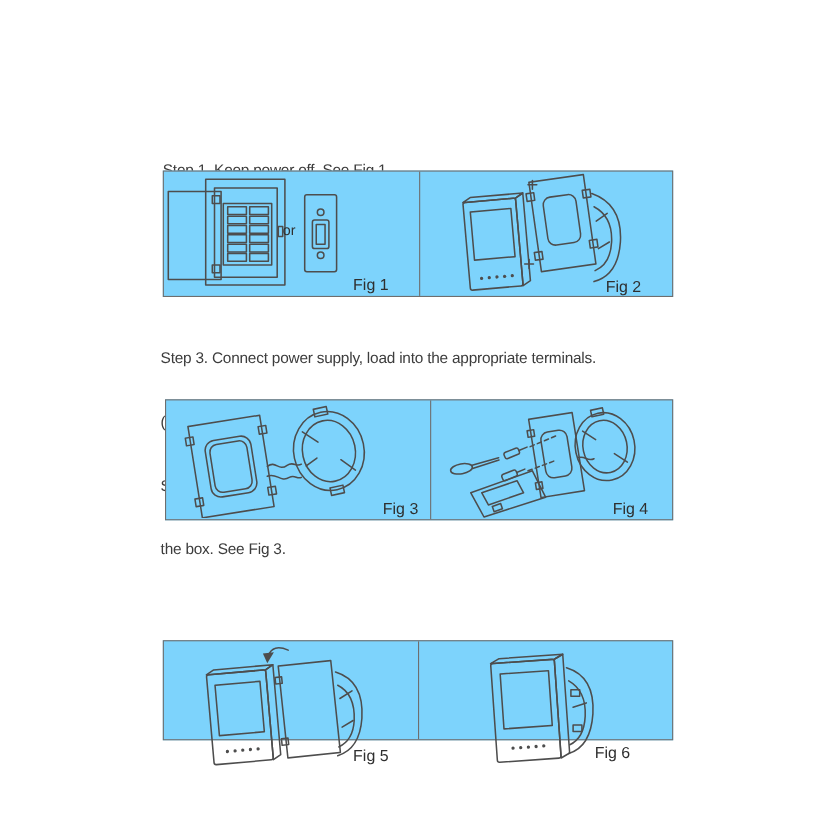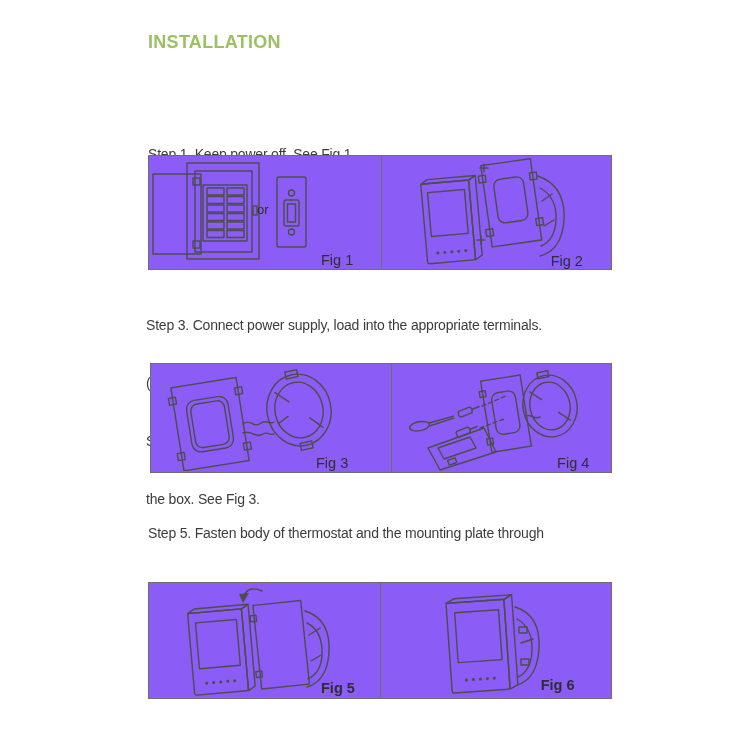--- a/index.html
+++ b/index.html
@@ -15,37 +15,36 @@
     overflow:hidden;
   }
   .title{
     position:absolute;left:148px;top:32px;
     font-size:18px;font-weight:bold;letter-spacing:.3px;
     color:var(--title_green);
   }
   .tblock{position:absolute;font-size:14px;letter-spacing:-.2px;line-height:19.4px;white-space:pre;}
   .figbox{
     position:absolute;border:1.5px solid var(--box_border);
-    display:flex;background:#8b5cf6;box-sizing:border-box;
+    display:flex;background:#7dd3fc;box-sizing:border-box;
   }
   .figcell{position:relative;height:100%;box-sizing:border-box;}
   .figcell + .figcell{border-left:1.5px solid var(--box_border);margin-left:24px;}
   .figcell svg{position:absolute;left:0;top:0;color:var(--line_art);}
   .figlabel{
     position:absolute;font-size:14.5px;color:#2f2f2f;letter-spacing:0;
     white-space:pre;
   }
   .orlabel{position:absolute;font-size:13px;color:#2f2f2f;white-space:pre;}
 </style>
 </head>
 <body>
 
 <div class="page">
 
-  <div class="title">INSTALLATION</div>
 
 
   <div class="tblock" style="left:148px;top:106px;">
     <div>Step 1. Keep power off. See Fig 1.</div>
     <div>Step 2. Remove the mounting Plate by rotating the LCD part. See Fig 2.</div>
   </div>
 
   <div class="figbox" style="left:148px;top:155px;width:464px;height:115px;">
     <div class="figcell" style="width:220px;">
       <svg width="218" height="112" viewBox="0 0 218 112" fill="none" stroke="currentColor" stroke-width="1.4" stroke-linejoin="round" stroke-linecap="round">
@@ -135,21 +134,21 @@
         <g transform="rotate(-12 148 46)">
           <ellipse cx="148" cy="46" rx="32" ry="36"></ellipse>
           <ellipse cx="148" cy="46" rx="24" ry="28"></ellipse>
           <rect x="142" y="6" width="12" height="7"></rect>
           <rect x="142" y="79" width="12" height="7"></rect>
           <line x1="128" y1="24" x2="140" y2="36"></line>
           <line x1="168" y1="68" x2="157" y2="56"></line>
           <line x1="125" y1="55" x2="136" y2="50"></line>
         </g>
       </svg>
-      <span class="figlabel" style="left:165px;top:91px;">Fig 3</span>
+      <span class="figlabel" style="left:197px;top:91px;">Fig 3</span>
     </div>
     <div class="figcell" style="width:233px;">
       <svg width="231" height="107" viewBox="0 0 231 107" fill="none" stroke="currentColor" stroke-width="1.4" stroke-linejoin="round" stroke-linecap="round">
         <g transform="rotate(-10 40 58)">
           <ellipse cx="27" cy="60" rx="10" ry="4.5"></ellipse>
           <line x1="37" y1="58.5" x2="62" y2="56"></line>
           <line x1="37" y1="61.5" x2="62" y2="58"></line>
         </g>
         <g transform="rotate(-22 76 47)">
           <rect x="66" y="44" width="14" height="6" rx="2"></rect>
@@ -176,30 +175,26 @@
           <ellipse cx="158" cy="42" rx="20" ry="24"></ellipse>
           <rect x="152" y="7" width="11" height="6"></rect>
           <line x1="141" y1="24" x2="151" y2="34"></line>
           <line x1="175" y1="60" x2="165" y2="50"></line>
         </g>
       </svg>
       <span class="figlabel" style="left:165px;top:91px;">Fig 4</span>
     </div>
   </div>
 
-  <div class="tblock" style="left:148px;top:485px;">
-    <div>Step 5. Fasten body of thermostat and the mounting plate through</div>
-    <div>rotating. See Fig 5.</div>
-  </div>
 
   <div class="tblock" style="left:148px;top:546px;">
     <div>Step 6. Installation complete. See Fig 6.</div>
   </div>
 
-  <div class="figbox" style="left:148px;top:582px;width:464px;height:117px;font-weight:bold;">
+  <div class="figbox" style="left:148px;top:582px;width:464px;height:91px;">
     <div class="figcell" style="width:219px;">
       <svg width="217" height="114" viewBox="0 0 217 114" fill="none" stroke="currentColor" stroke-width="1.4" stroke-linejoin="round" stroke-linecap="round">
         <path d="M113,8 Q99,2 95,13"></path>
         <polygon points="90,11 100,10 94,20" fill="currentColor" stroke="none"></polygon>
         <g transform="rotate(-5 70 68)">
           <rect x="42" y="28" width="54" height="82" rx="2"></rect>
           <polygon points="96,28 103,24 103,106 96,110"></polygon>
           <polygon points="42,28 49,24 103,24 96,28"></polygon>
           <rect x="49" y="38" width="41" height="46"></rect>
           <circle cx="55" cy="99" r="1.5" fill="currentColor" stroke="none"></circle>

